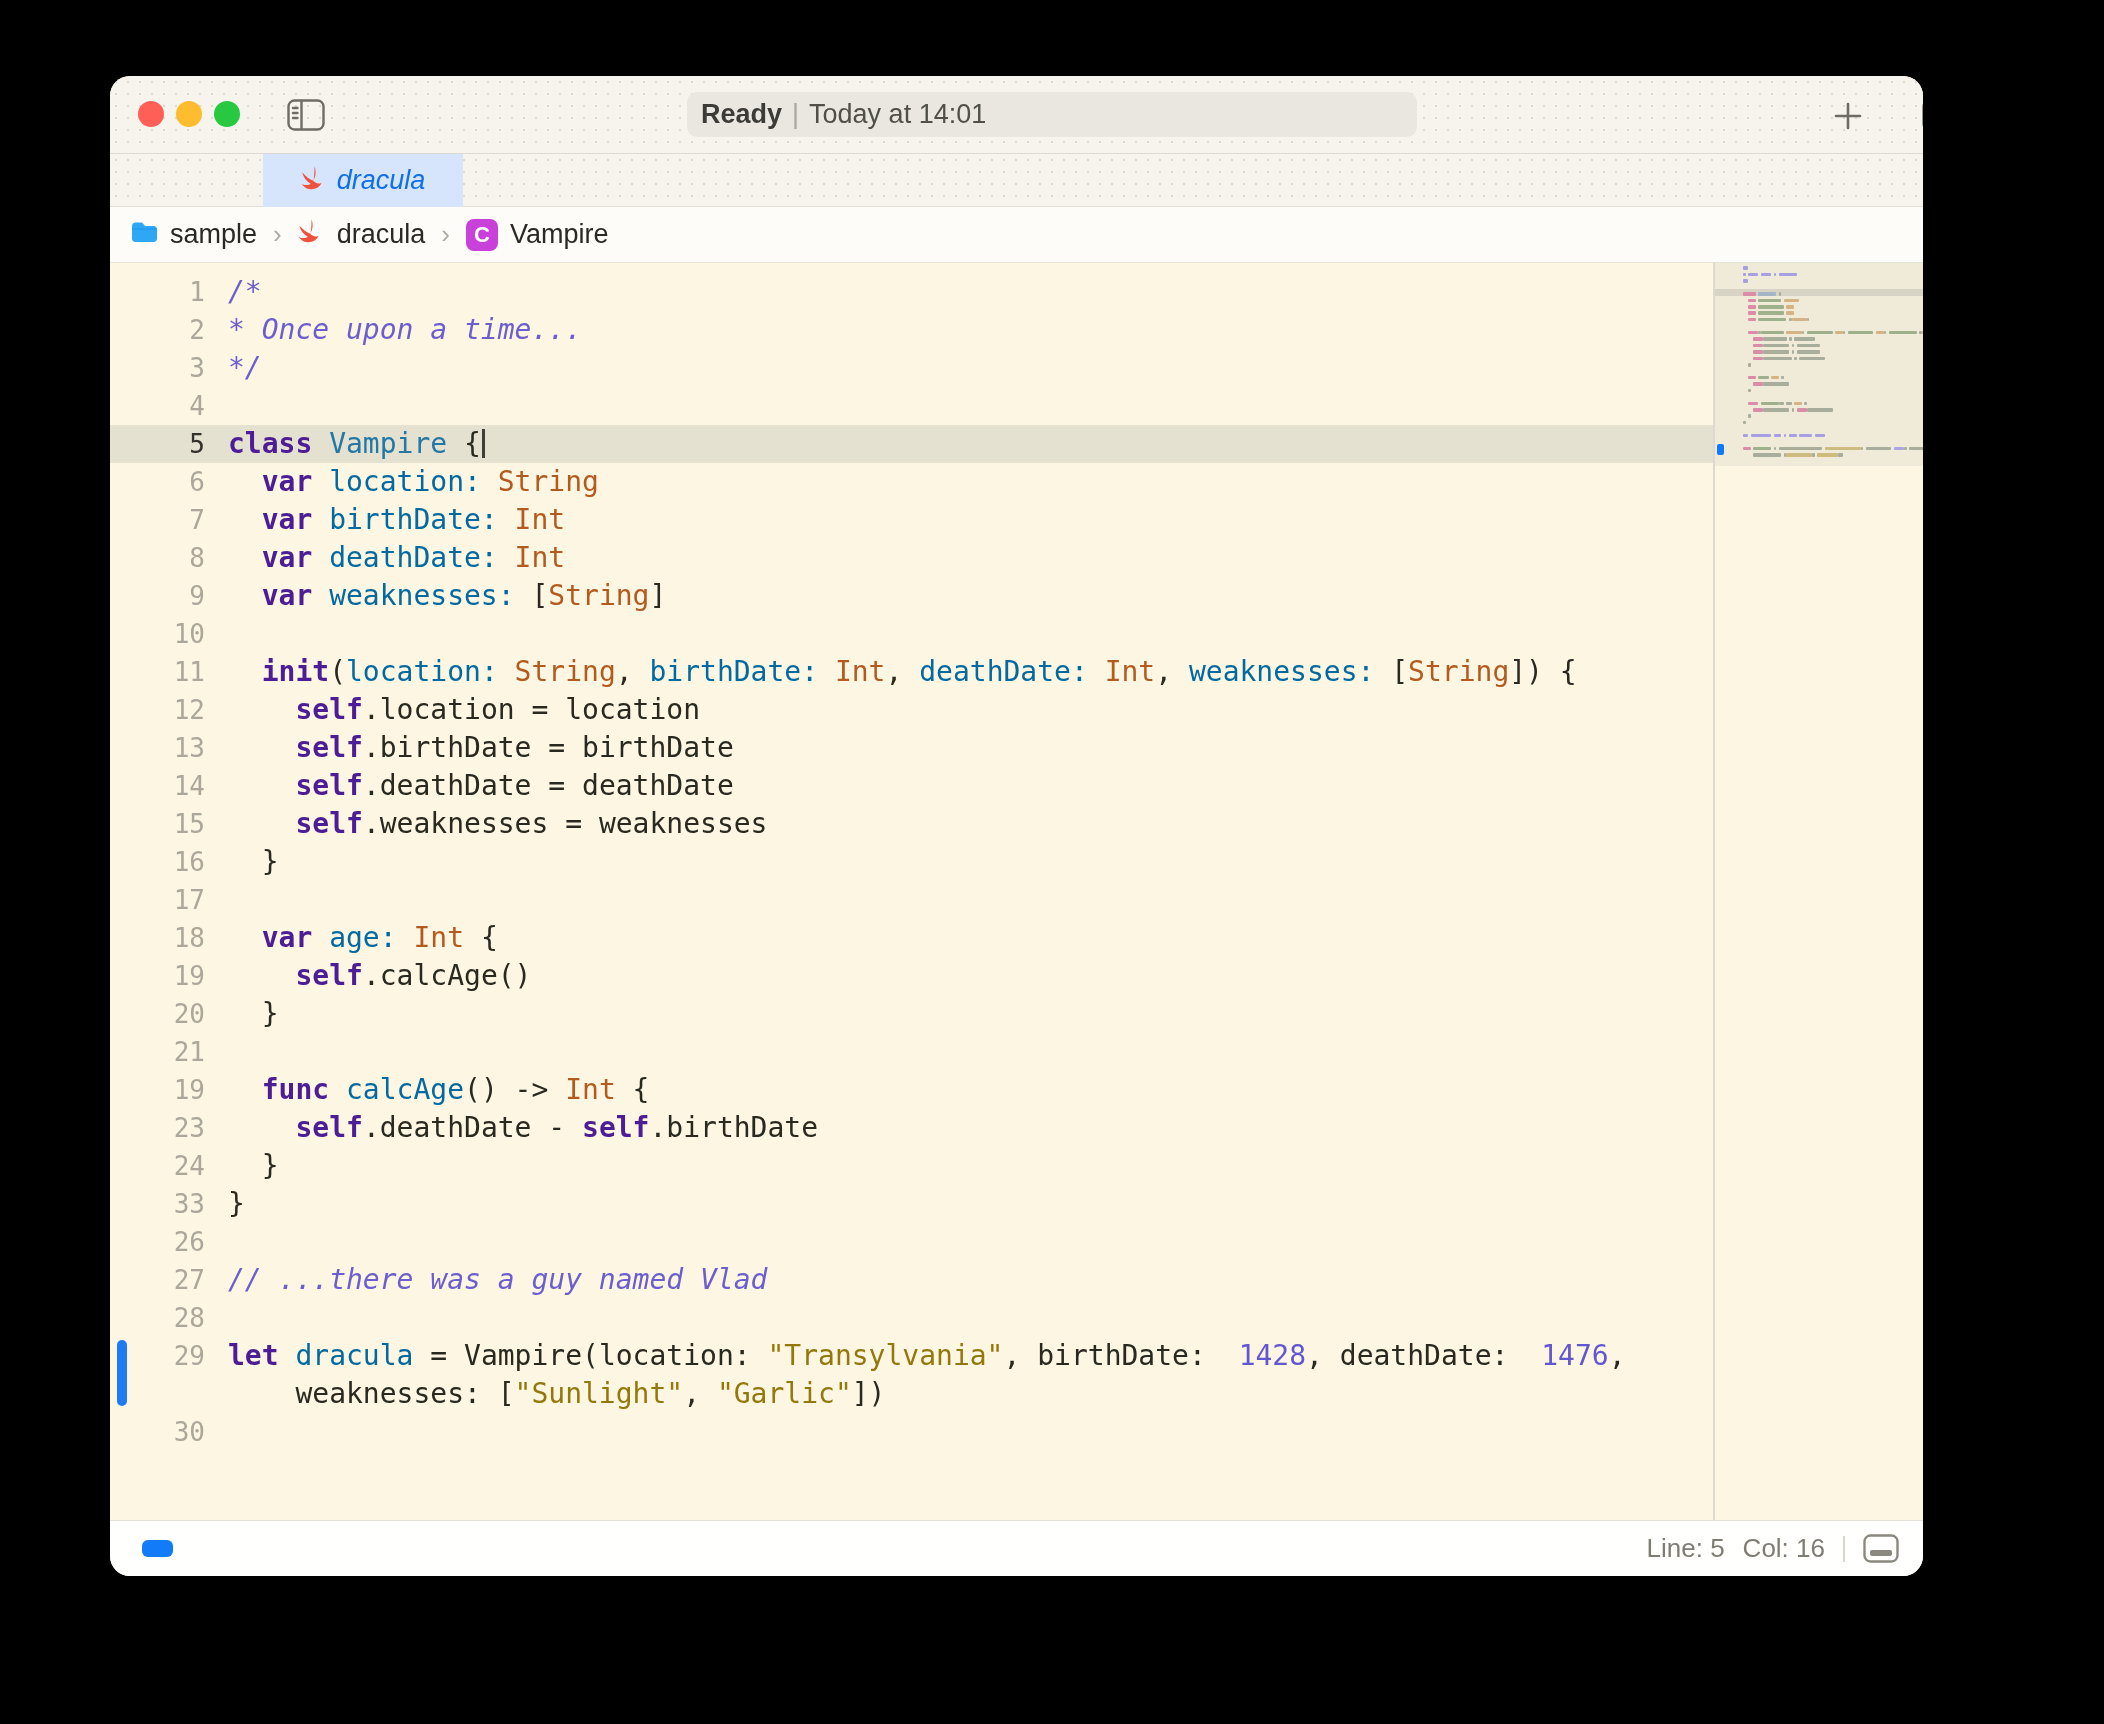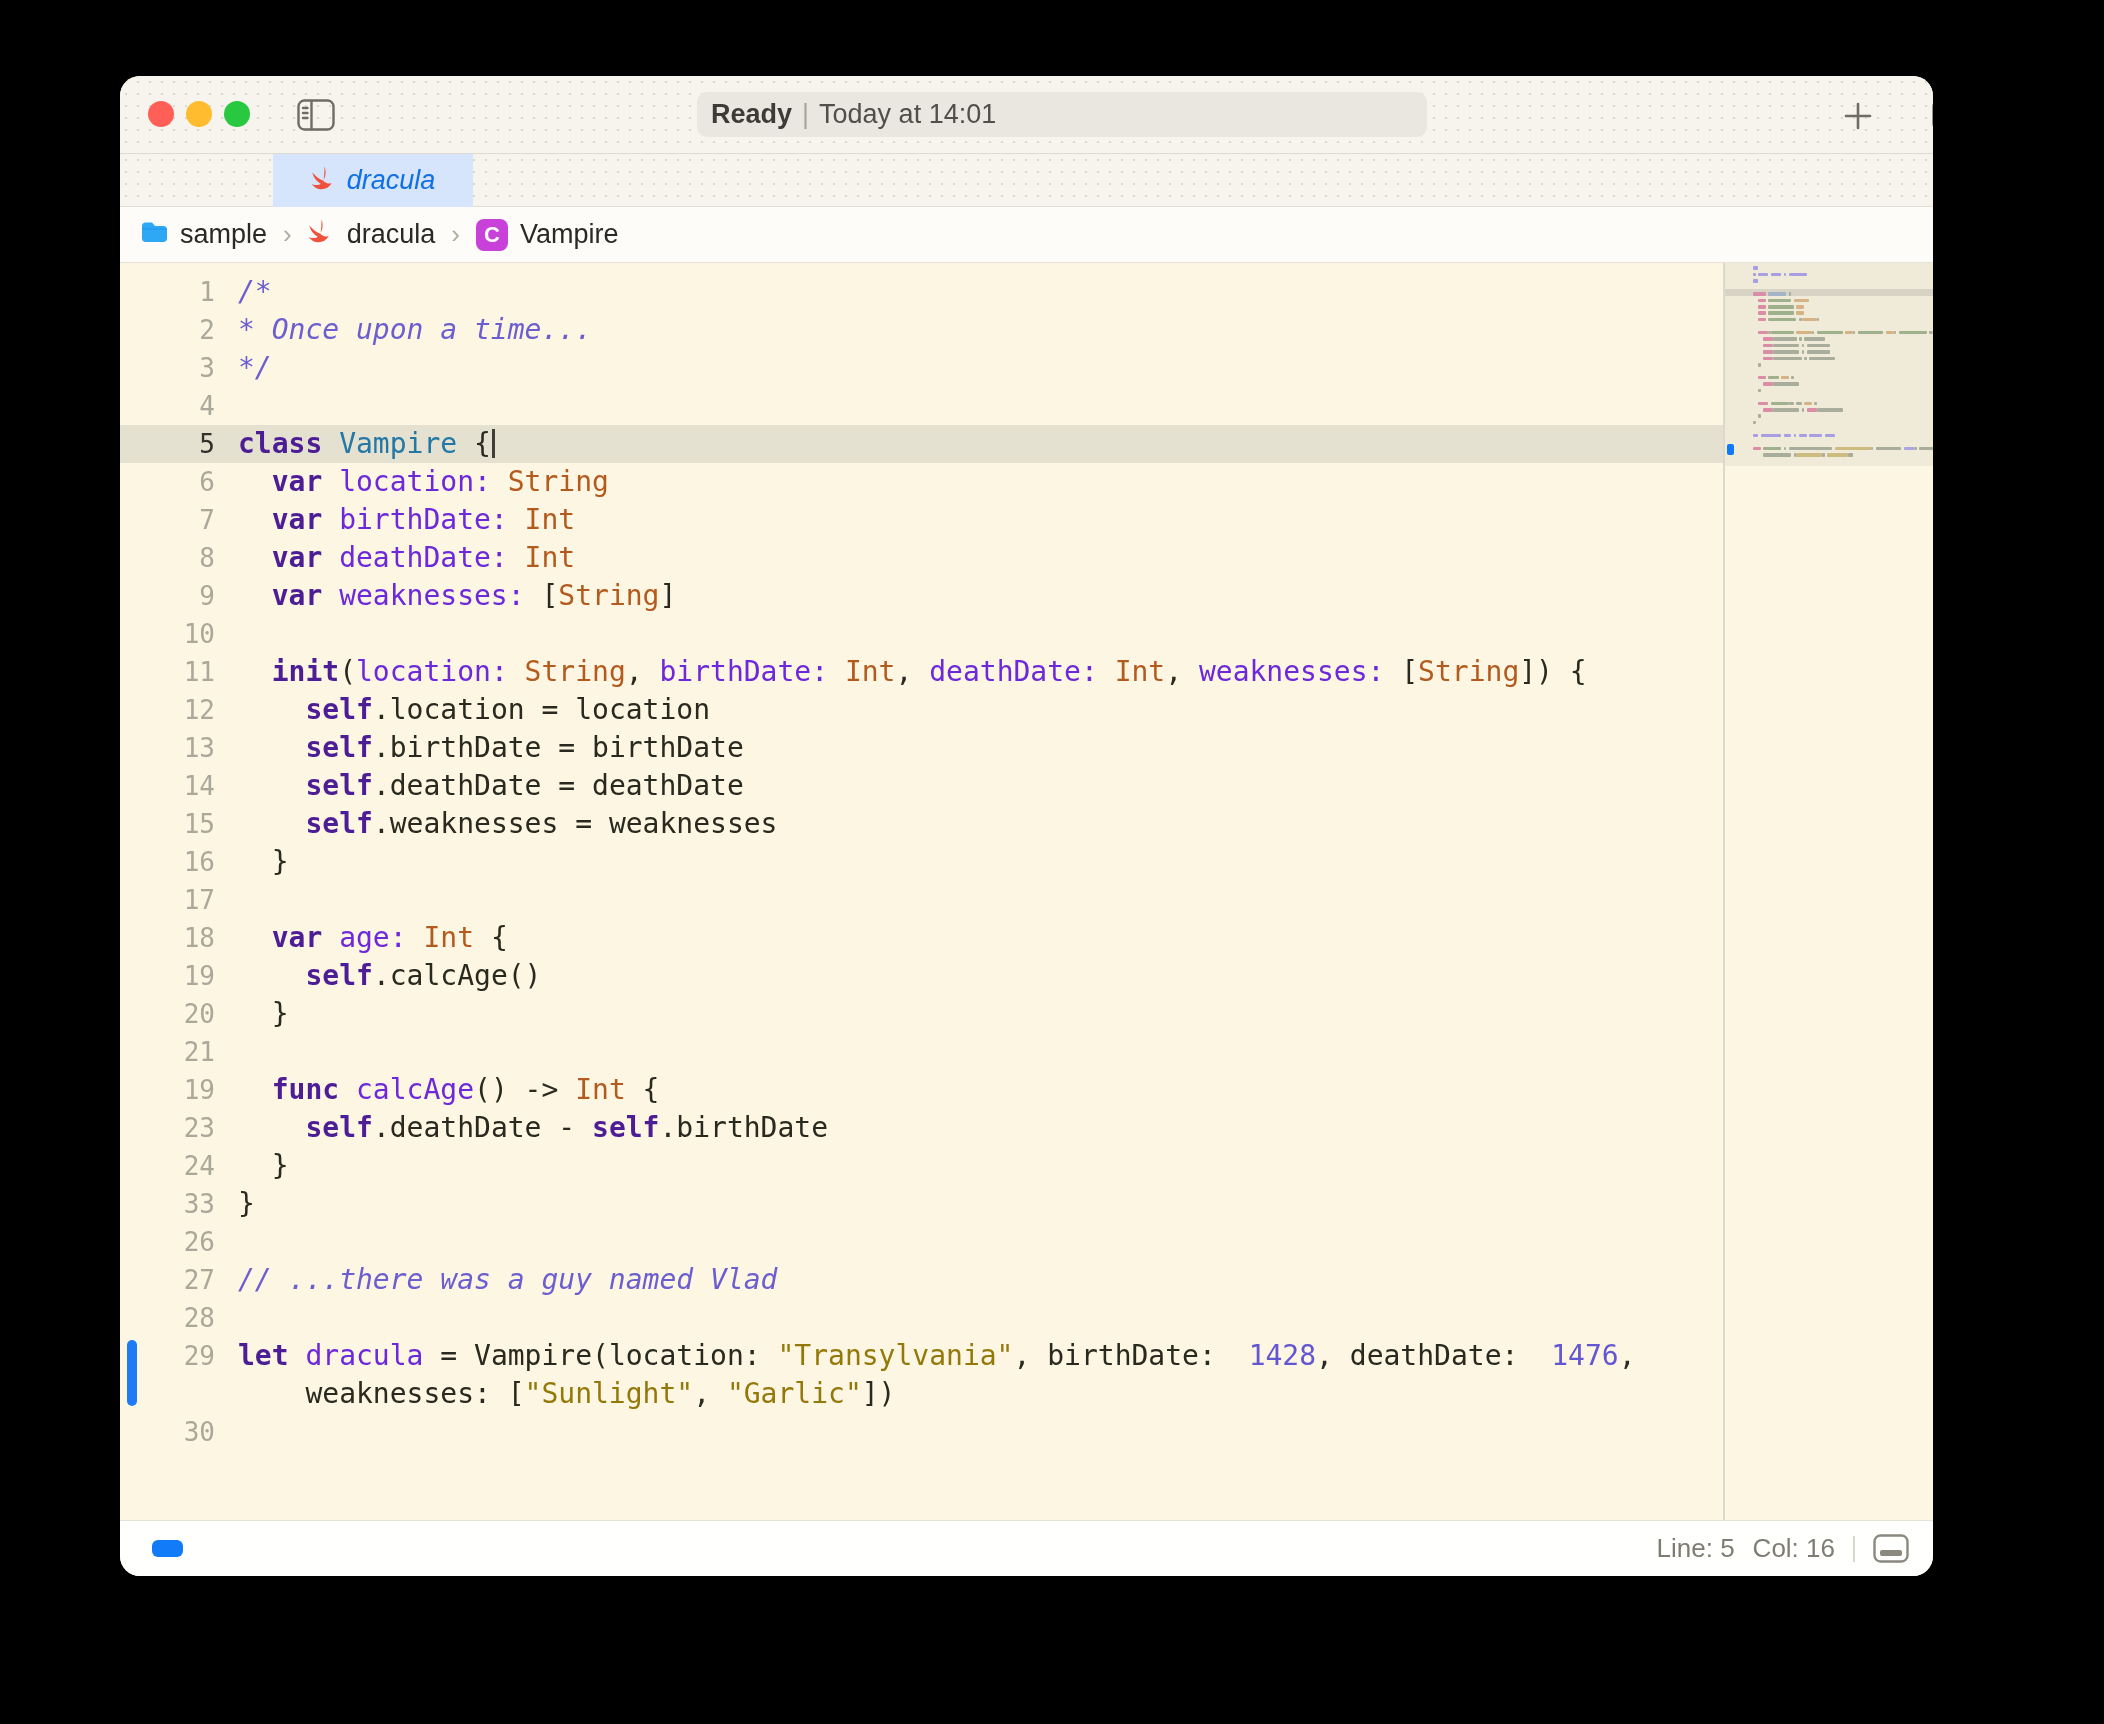--- a/index.html
+++ b/index.html
@@ -1,18 +1,18 @@
 <!DOCTYPE html>
 <html><head>
 <meta charset="utf-8">
 <style>
   html,body{margin:0;padding:0;background:#000;}
   body{width:2104px;height:1724px;overflow:hidden;font-family:"Liberation Sans",sans-serif;}
   .page{position:relative;width:2104px;height:1724px;background:#000;}
-  .window{position:absolute;left:120px;top:76px;width:1813px;height:1500px;border-radius:20px;
+  .window{position:absolute;left:110px;top:76px;width:1813px;height:1500px;border-radius:20px;
           overflow:hidden;background:#FCF6E2;box-shadow:0 30px 90px rgba(0,0,0,.65);}
   .dots{background-image:radial-gradient(circle, rgba(150,145,125,.28) 1.2px, transparent 1.5px);
         background-size:12px 12px;}
   
   .titlebar{position:absolute;left:0;top:0;width:100%;height:78px;background-color:#F6F4ED;
             border-bottom:1px solid #DCDAD1;box-sizing:border-box;}
   .tl{position:absolute;width:26px;height:26px;border-radius:50%;top:25px;}
   .tl.red{left:28px;background:#FF5F57;}
   .tl.yellow{left:66px;background:#FEBC2E;}
   .tl.green{left:104px;background:#28C840;}
@@ -42,21 +42,21 @@
   
   .editor{position:absolute;left:0;top:187px;width:100%;height:1257px;background:#FCF6E2;}
   .code{position:absolute;left:0;top:0;width:1603px;height:100%;padding-top:10px;box-sizing:border-box;
         font-family:"DejaVu Sans Mono",monospace;font-size:28px;}
   .line{position:relative;height:38px;line-height:38px;padding-left:118px;white-space:pre;}
   .line.cur{background:#E5E1D0;}
   .ln{position:absolute;left:0;top:0;width:95px;text-align:right;color:#ABA79A;font-size:26px;}
   .line.cur .ln{color:#32312C;}
   .tok-kw{color:#4c1d95;font-weight:bold;}
   .tok-cls{color:#2378A6;}
-  .tok-name{color:#6d28d9;}
+  .tok-name{color:#0369a1;}
   .tok-type{color:#B35B1E;}
   .tok-str{color:#94790A;}
   .tok-num{color:#6356D2;margin-left:16px;}
   .tok-cmt{color:#6C5ECF;font-style:italic;}
   .tok-pln{color:#29291F;}
   .caret{display:inline-block;width:3px;height:29px;background:#3F3E39;vertical-align:-5px;margin-left:1px;}
   .change-bar{position:absolute;left:7px;width:10px;border-radius:5px;background:#1E7BF4;}
   .ed-divider{position:absolute;left:1603px;top:0;width:2px;height:100%;background:#DDD9CC;}
   
   .minimap{position:absolute;left:1605px;top:0;width:275px;height:203px;background:#F0EBD9;}

